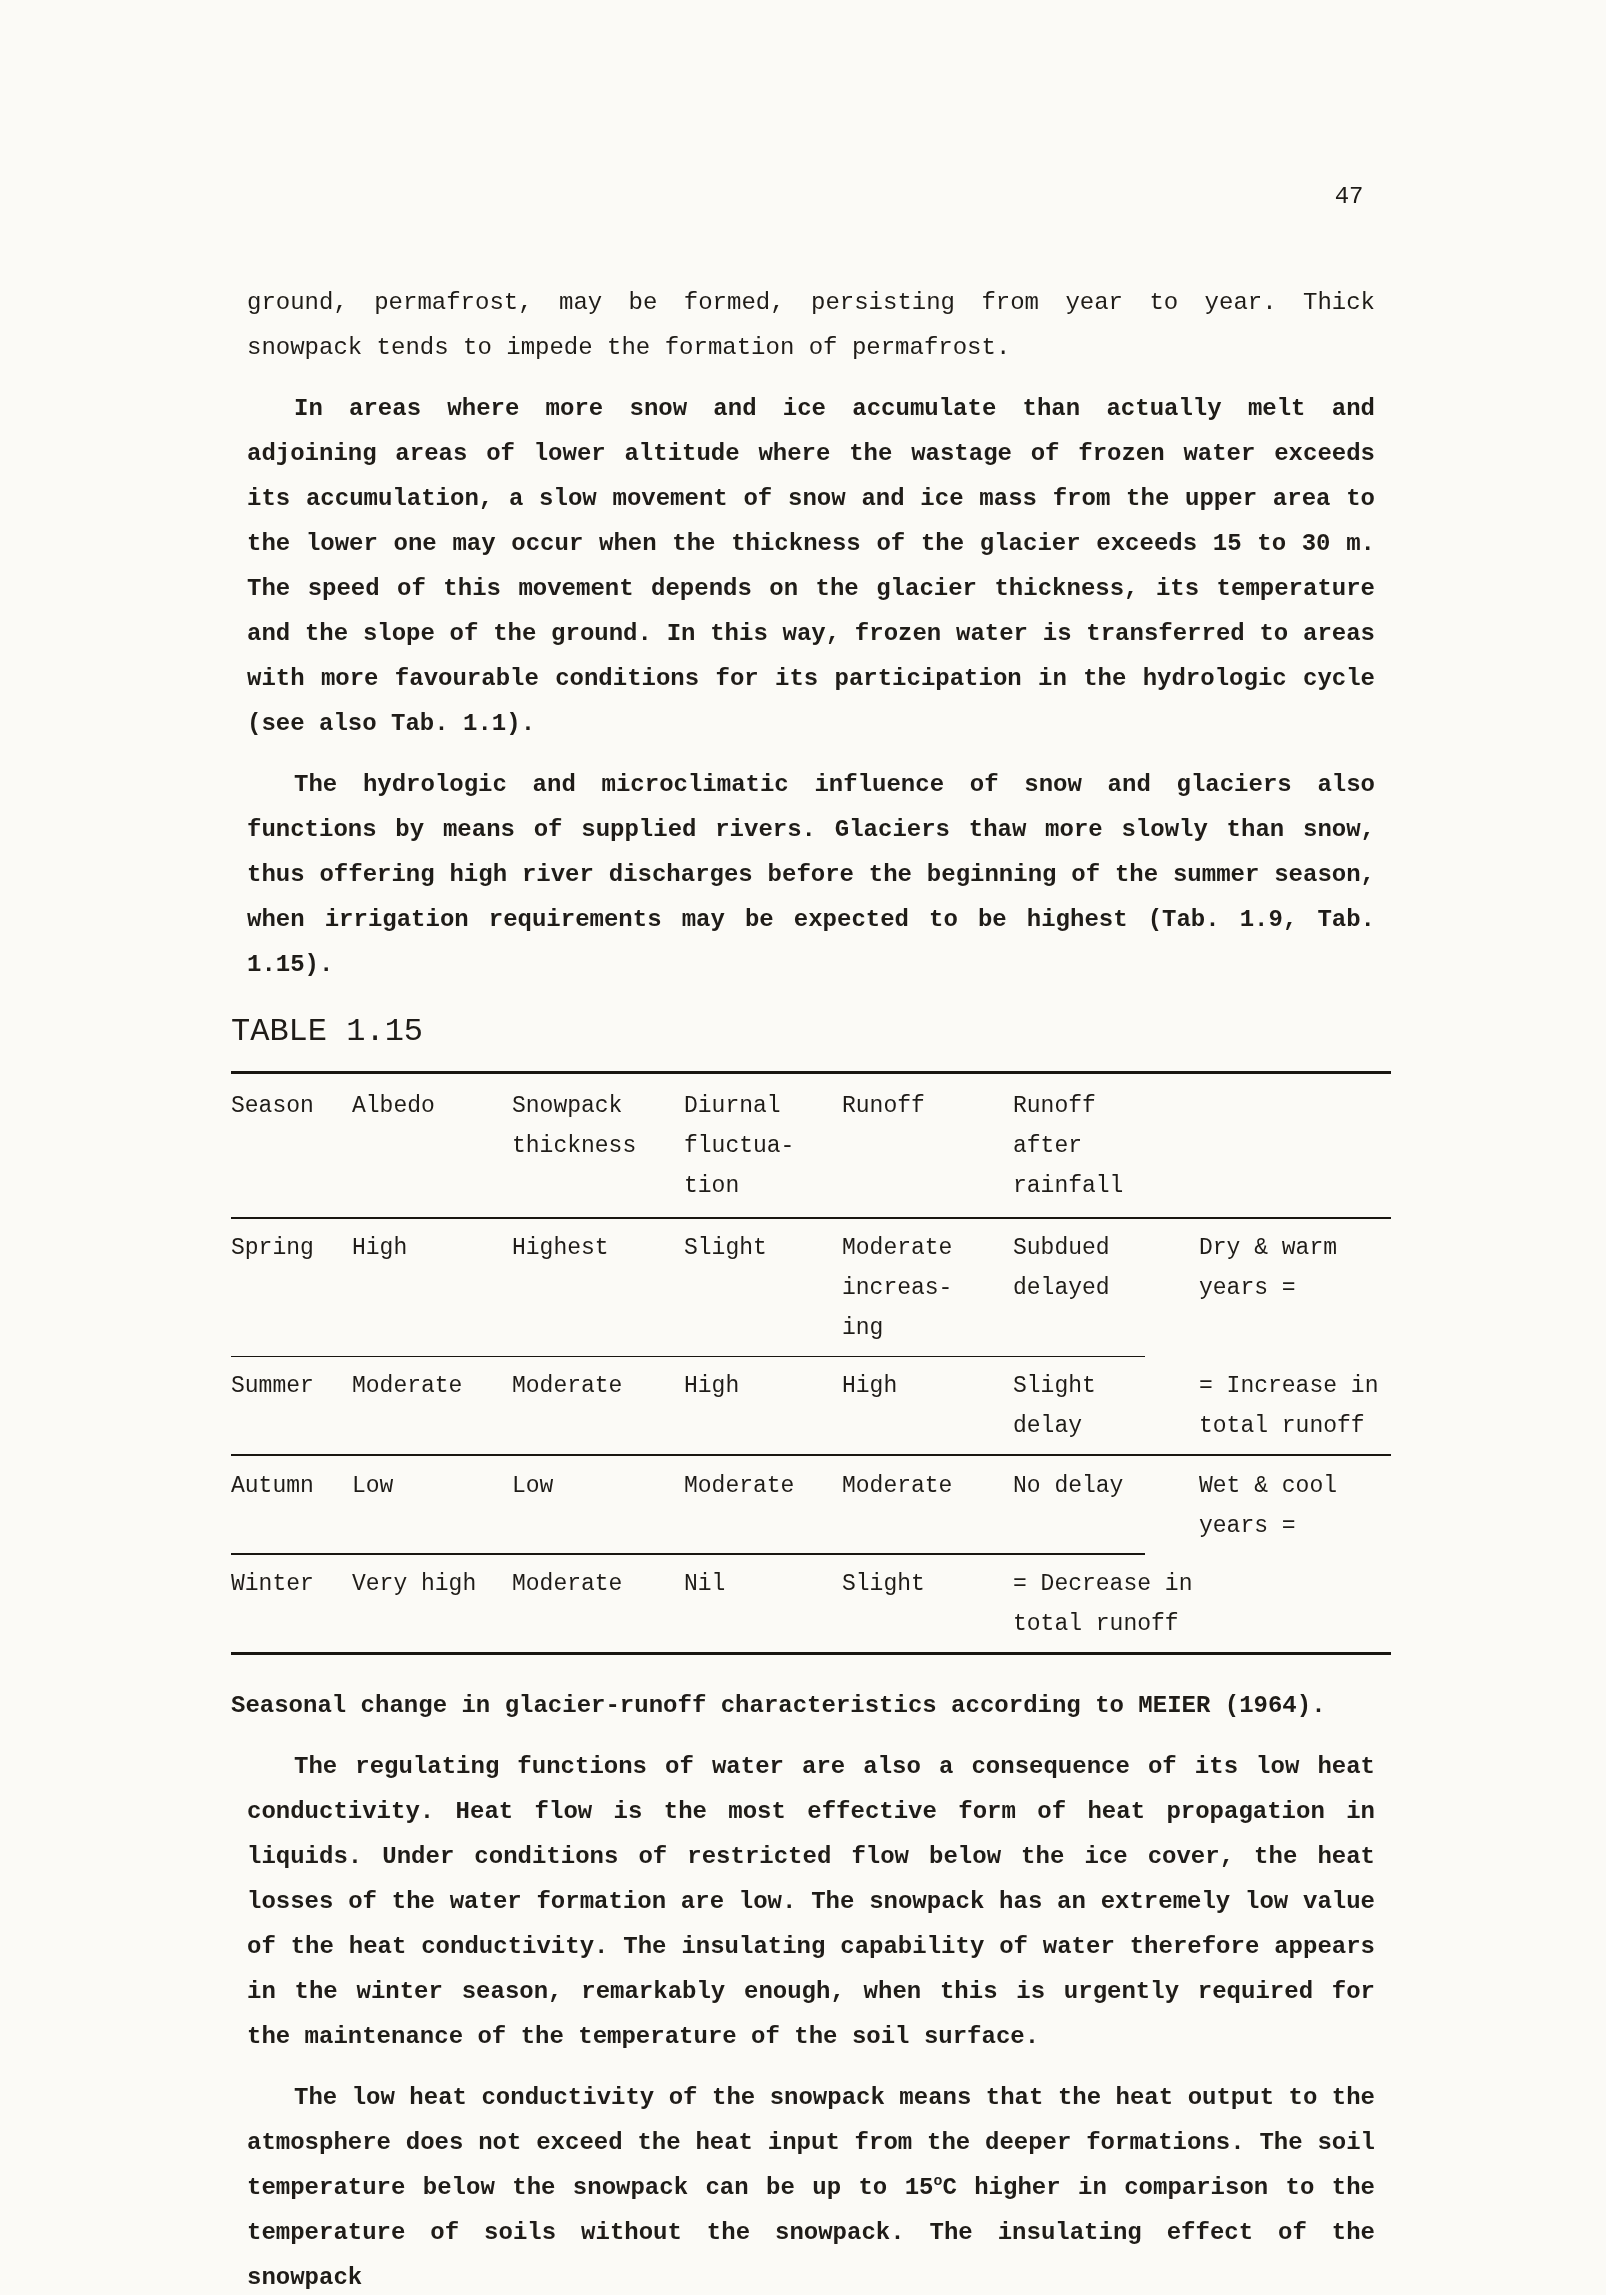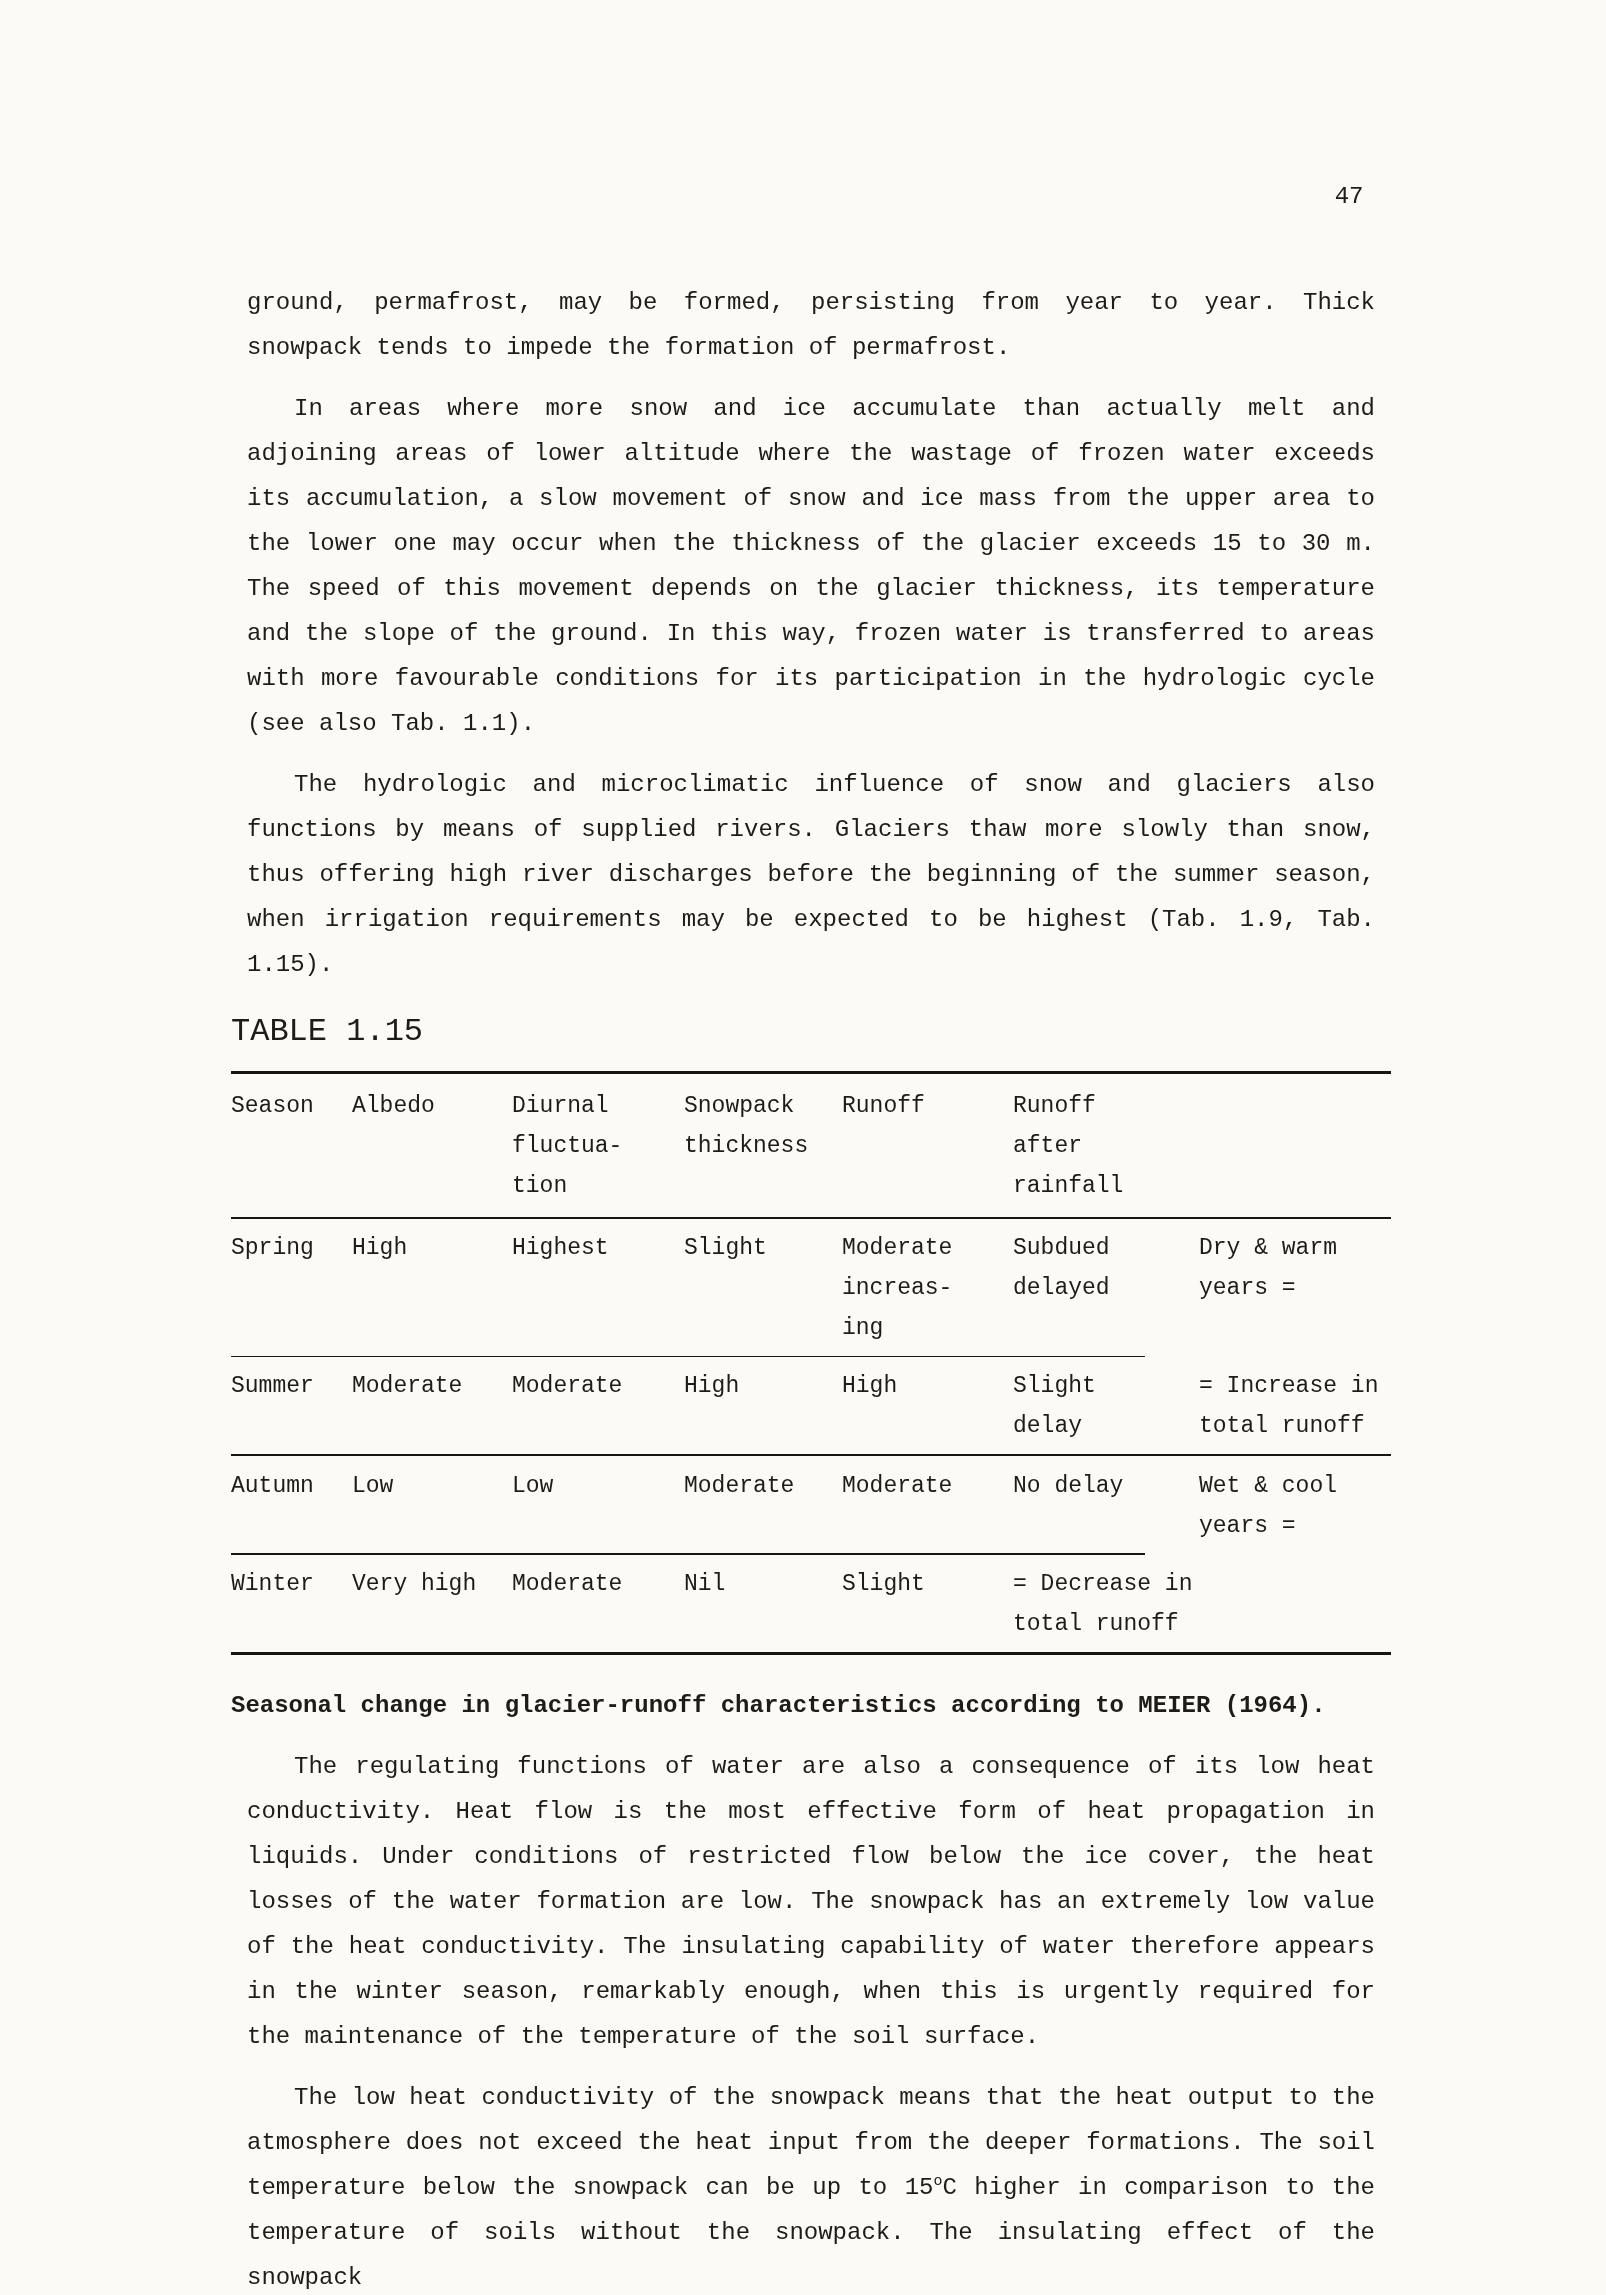--- a/index.html
+++ b/index.html
@@ -25,21 +25,21 @@
     padding-right: 27.5px;
     margin-bottom: 70px;
   }
   p.para {
     margin: 16px;
     font-size: 24px;
     line-height: 45px;
     text-align: justify;
     letter-spacing: 0px;
   }
-  p.indent { text-indent: 47px; }
+  p.indent { text-indent: 47px; font-weight: bold; }
 
   .table-label {
     font-size: 32px;
     margin-top: 26px;
   }
   .gtable {
     margin-top: 21.4px;
     width: 100%;
   }
   .rule {
@@ -85,25 +85,25 @@
     <p class="para indent">The hydrologic and microclimatic influence of snow and glaciers also functions by means of supplied rivers. Glaciers thaw more slowly than snow, thus offering high river discharges before the beginning of the summer season, when irrigation requirements may be expected to be highest (Tab. 1.9, Tab. 1.15).</p>
 
     <div class="table-label">TABLE 1.15</div>
 
     <div class="gtable">
       <div class="rule"></div>
 
       <div class="trow hdr">
         <div>Season</div>
         <div>Albedo</div>
+        <div>Snowpack
+thickness</div>
         <div>Diurnal
 fluctua-
 tion</div>
-        <div>Snowpack
-thickness</div>
         <div>Runoff</div>
         <div>Runoff
 after
 rainfall</div>
       </div>
 
       <div class="rule"></div>
 
       <div class="trow">
         <div>Spring</div>

